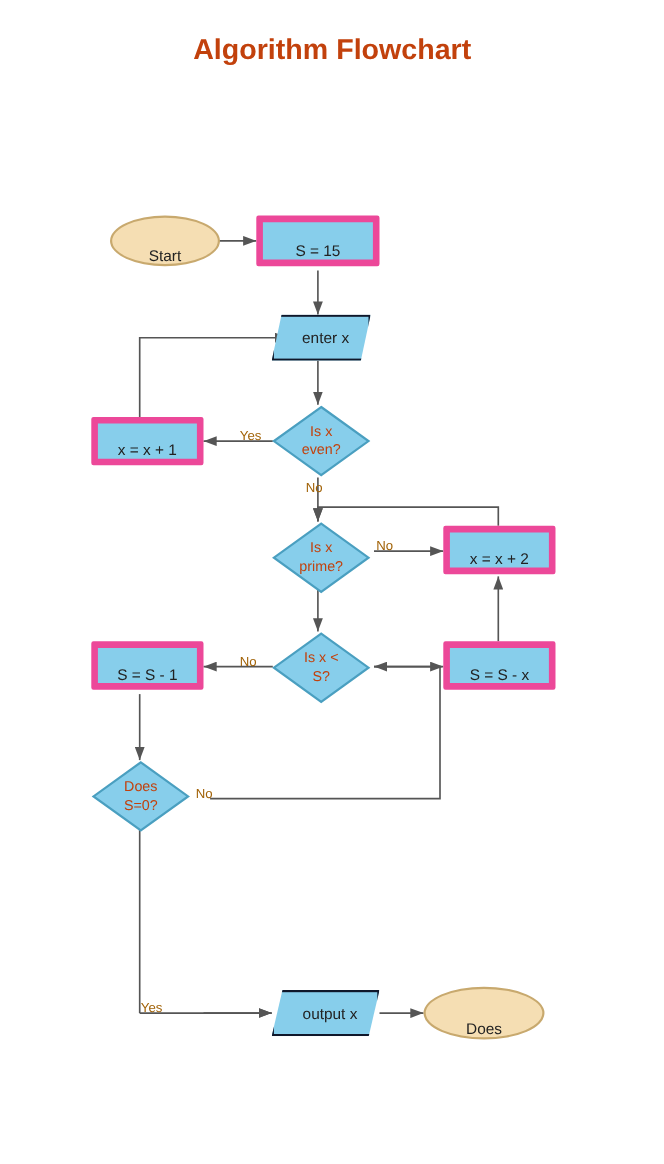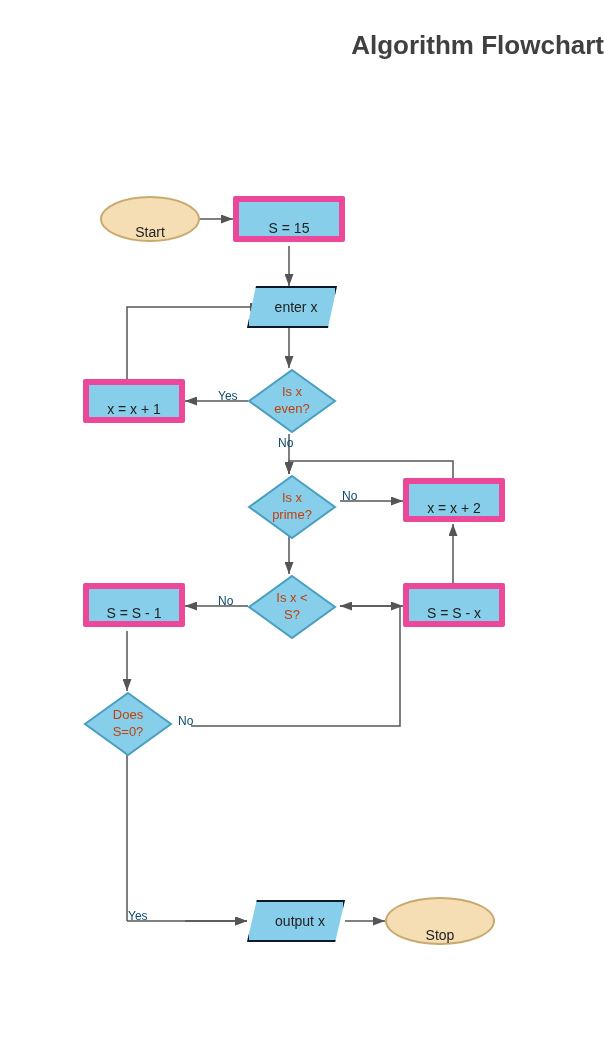--- a/index.html
+++ b/index.html
@@ -9,25 +9,25 @@
       width: 604px;
       min-height: 1058px;
     }
     .page {
       width: 604px;
       min-height: 1058px;
       background: #fff;
       position: relative;
     }
     h1 {
-      text-align: right;
+      text-align: center;
       font-size: 26px;
       font-weight: bold;
       padding-top: 30px;
-      color: #404040;
+      color: #c2410c;
     }
     .flowchart {
       position: relative;
       width: 604px;
       height: 960px;
       margin-top: 10px;
     }
     
     .shape {
       position: absolute;
@@ -78,21 +78,21 @@
       top: 0; left: 0;
       width: 604px;
       height: 960px;
       pointer-events: none;
       z-index: 1;
     }
     .shape { z-index: 2; align-items: flex-end; }
     .arrow-label {
       position: absolute;
       font-size: 12px;
-      color: #0c4a6e;
+      color: #a16207;
       z-index: 3;
     }
   </style>
 </head>
 <body>
 
 <div class="page">
   <h1>Algorithm Flowchart</h1>
 
   <div class="flowchart">
@@ -202,21 +202,21 @@
       <div class="diamond-text">
         <span>Does S=0?</span>
       </div>
     </div>
 
     <div class="shape parallelogram" style="left:247px; top:829px; width:98px; height:42px; display:flex; align-items:center; justify-content:center;">
       <span style="margin-left:8px;">output x</span>
     </div>
 
     <div class="shape oval" style="left:385px; top:826px; width:110px; height:48px;">
-      <span>Stop</span>
+      <span>Does</span>
     </div>
 
     <div class="arrow-label" style="left:218px; top:318px;">Yes</div>
     <div class="arrow-label" style="left:278px; top:365px;">No</div>
     <div class="arrow-label" style="left:342px; top:418px;">No</div>
     <div class="arrow-label" style="left:218px; top:523px;">No</div>
     <div class="arrow-label" style="left:342px; top:523px;"></div>
     <div class="arrow-label" style="left:178px; top:643px;">No</div>
     <div class="arrow-label" style="left:128px; top:838px;">Yes</div>
 

